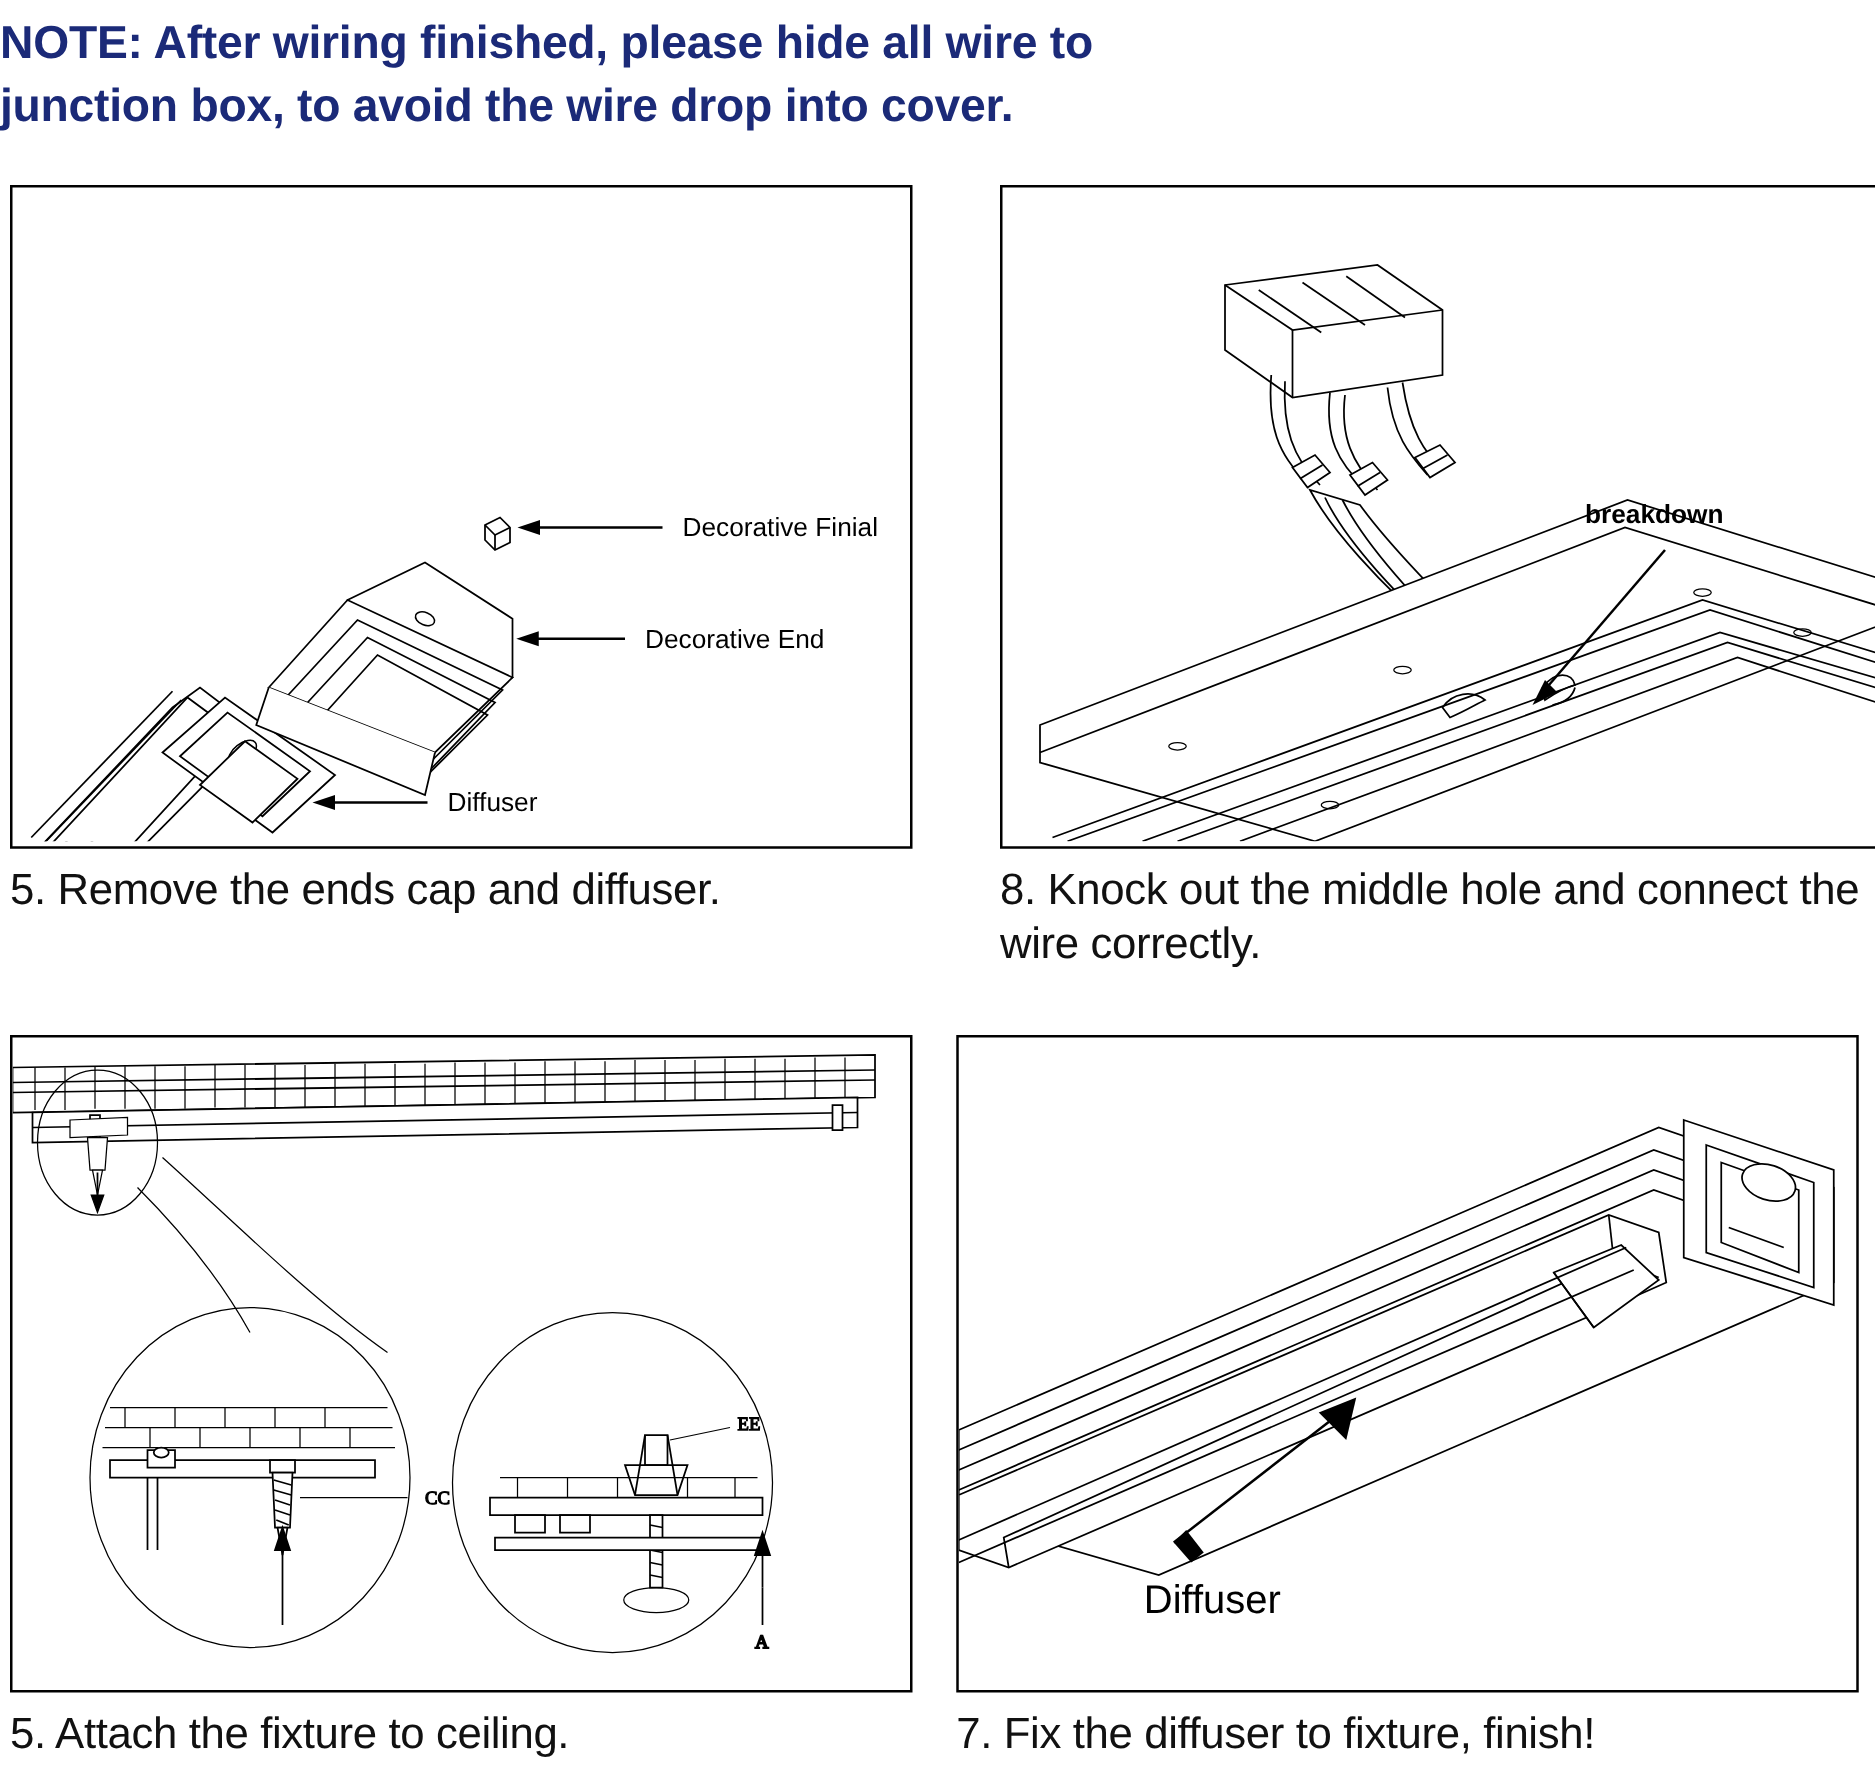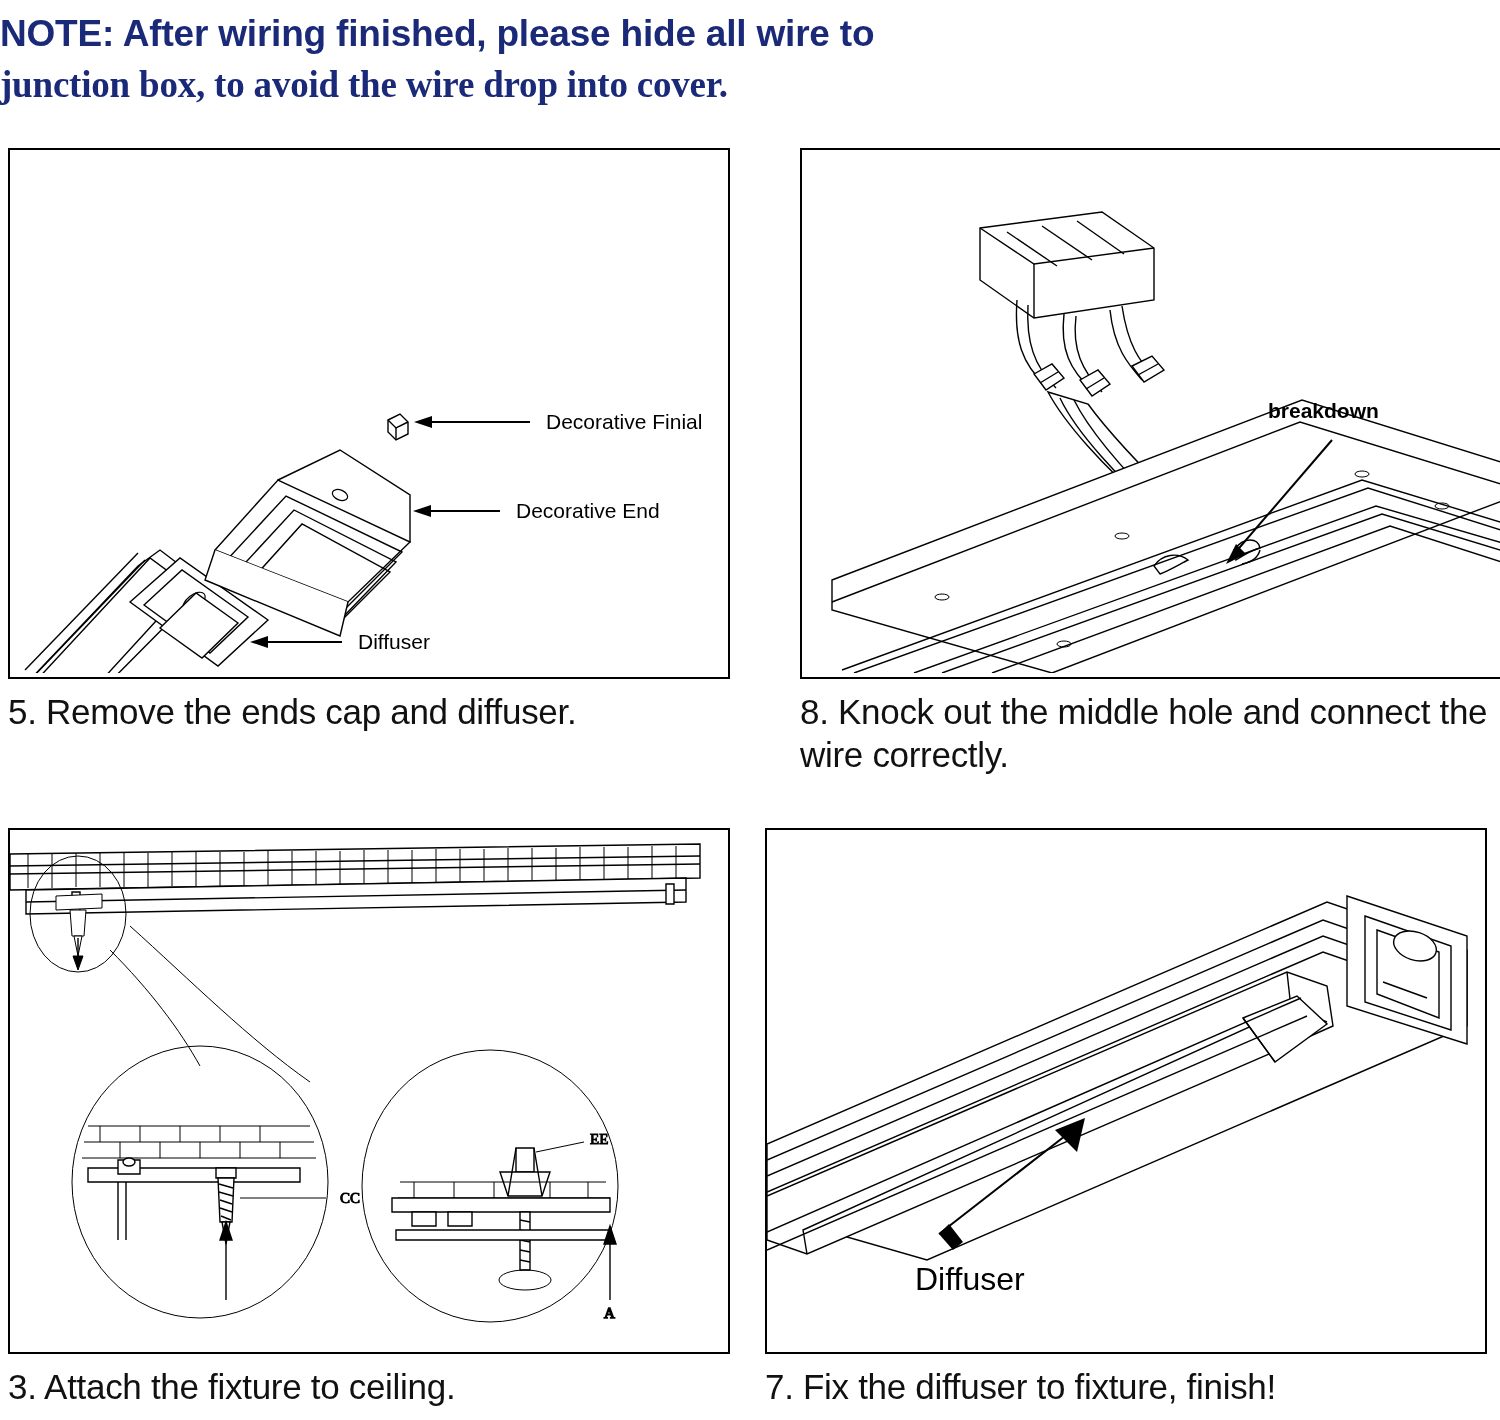--- a/index.html
+++ b/index.html
@@ -23,21 +23,21 @@
     position: absolute;
     left: 0;
     top: 8px;
     width: 1500px;
     color: #1b2a78;
     font-weight: bold;
     font-size: 37px;
     line-height: 1.38;
     letter-spacing: -0.2px;
   }
-  .note .line2 { display: block; font-family: Liberation Serif, serif; }
+  .note .line2 { display: block; }
 
   .grid {
     position: absolute;
     left: 8px;
     top: 148px;
     width: 1484px;
   }
   .cell {
     position: absolute;
   }
@@ -400,21 +400,21 @@
               <text class="lbl-sm" x="594" y="488">A</text>
             </g>
 
             <g class="ln-thin">
               <path d="M526 322 L574 312"></path>
               <text class="lbl-sm" x="580" y="314">EE</text>
             </g>
           </g>
         </svg>
       </div>
-      <div class="caption">3. Attach the fixture to ceiling.</div>
+      <div class="caption">5. Attach the fixture to ceiling.</div>
     </div>
 
     <div class="cell" id="cell-4">
       <div class="panel" id="panel-4">
         <svg width="718" height="518" viewBox="0 0 718 518">
 
           <g class="ln">
             <path d="M0 314 L560 72 L700 120 L700 196 L160 430 L0 384 Z" fill="#fff"></path>
             <path d="M0 330 L556 90 L700 140"></path>
             <path d="M0 346 L556 106 L700 156"></path>

